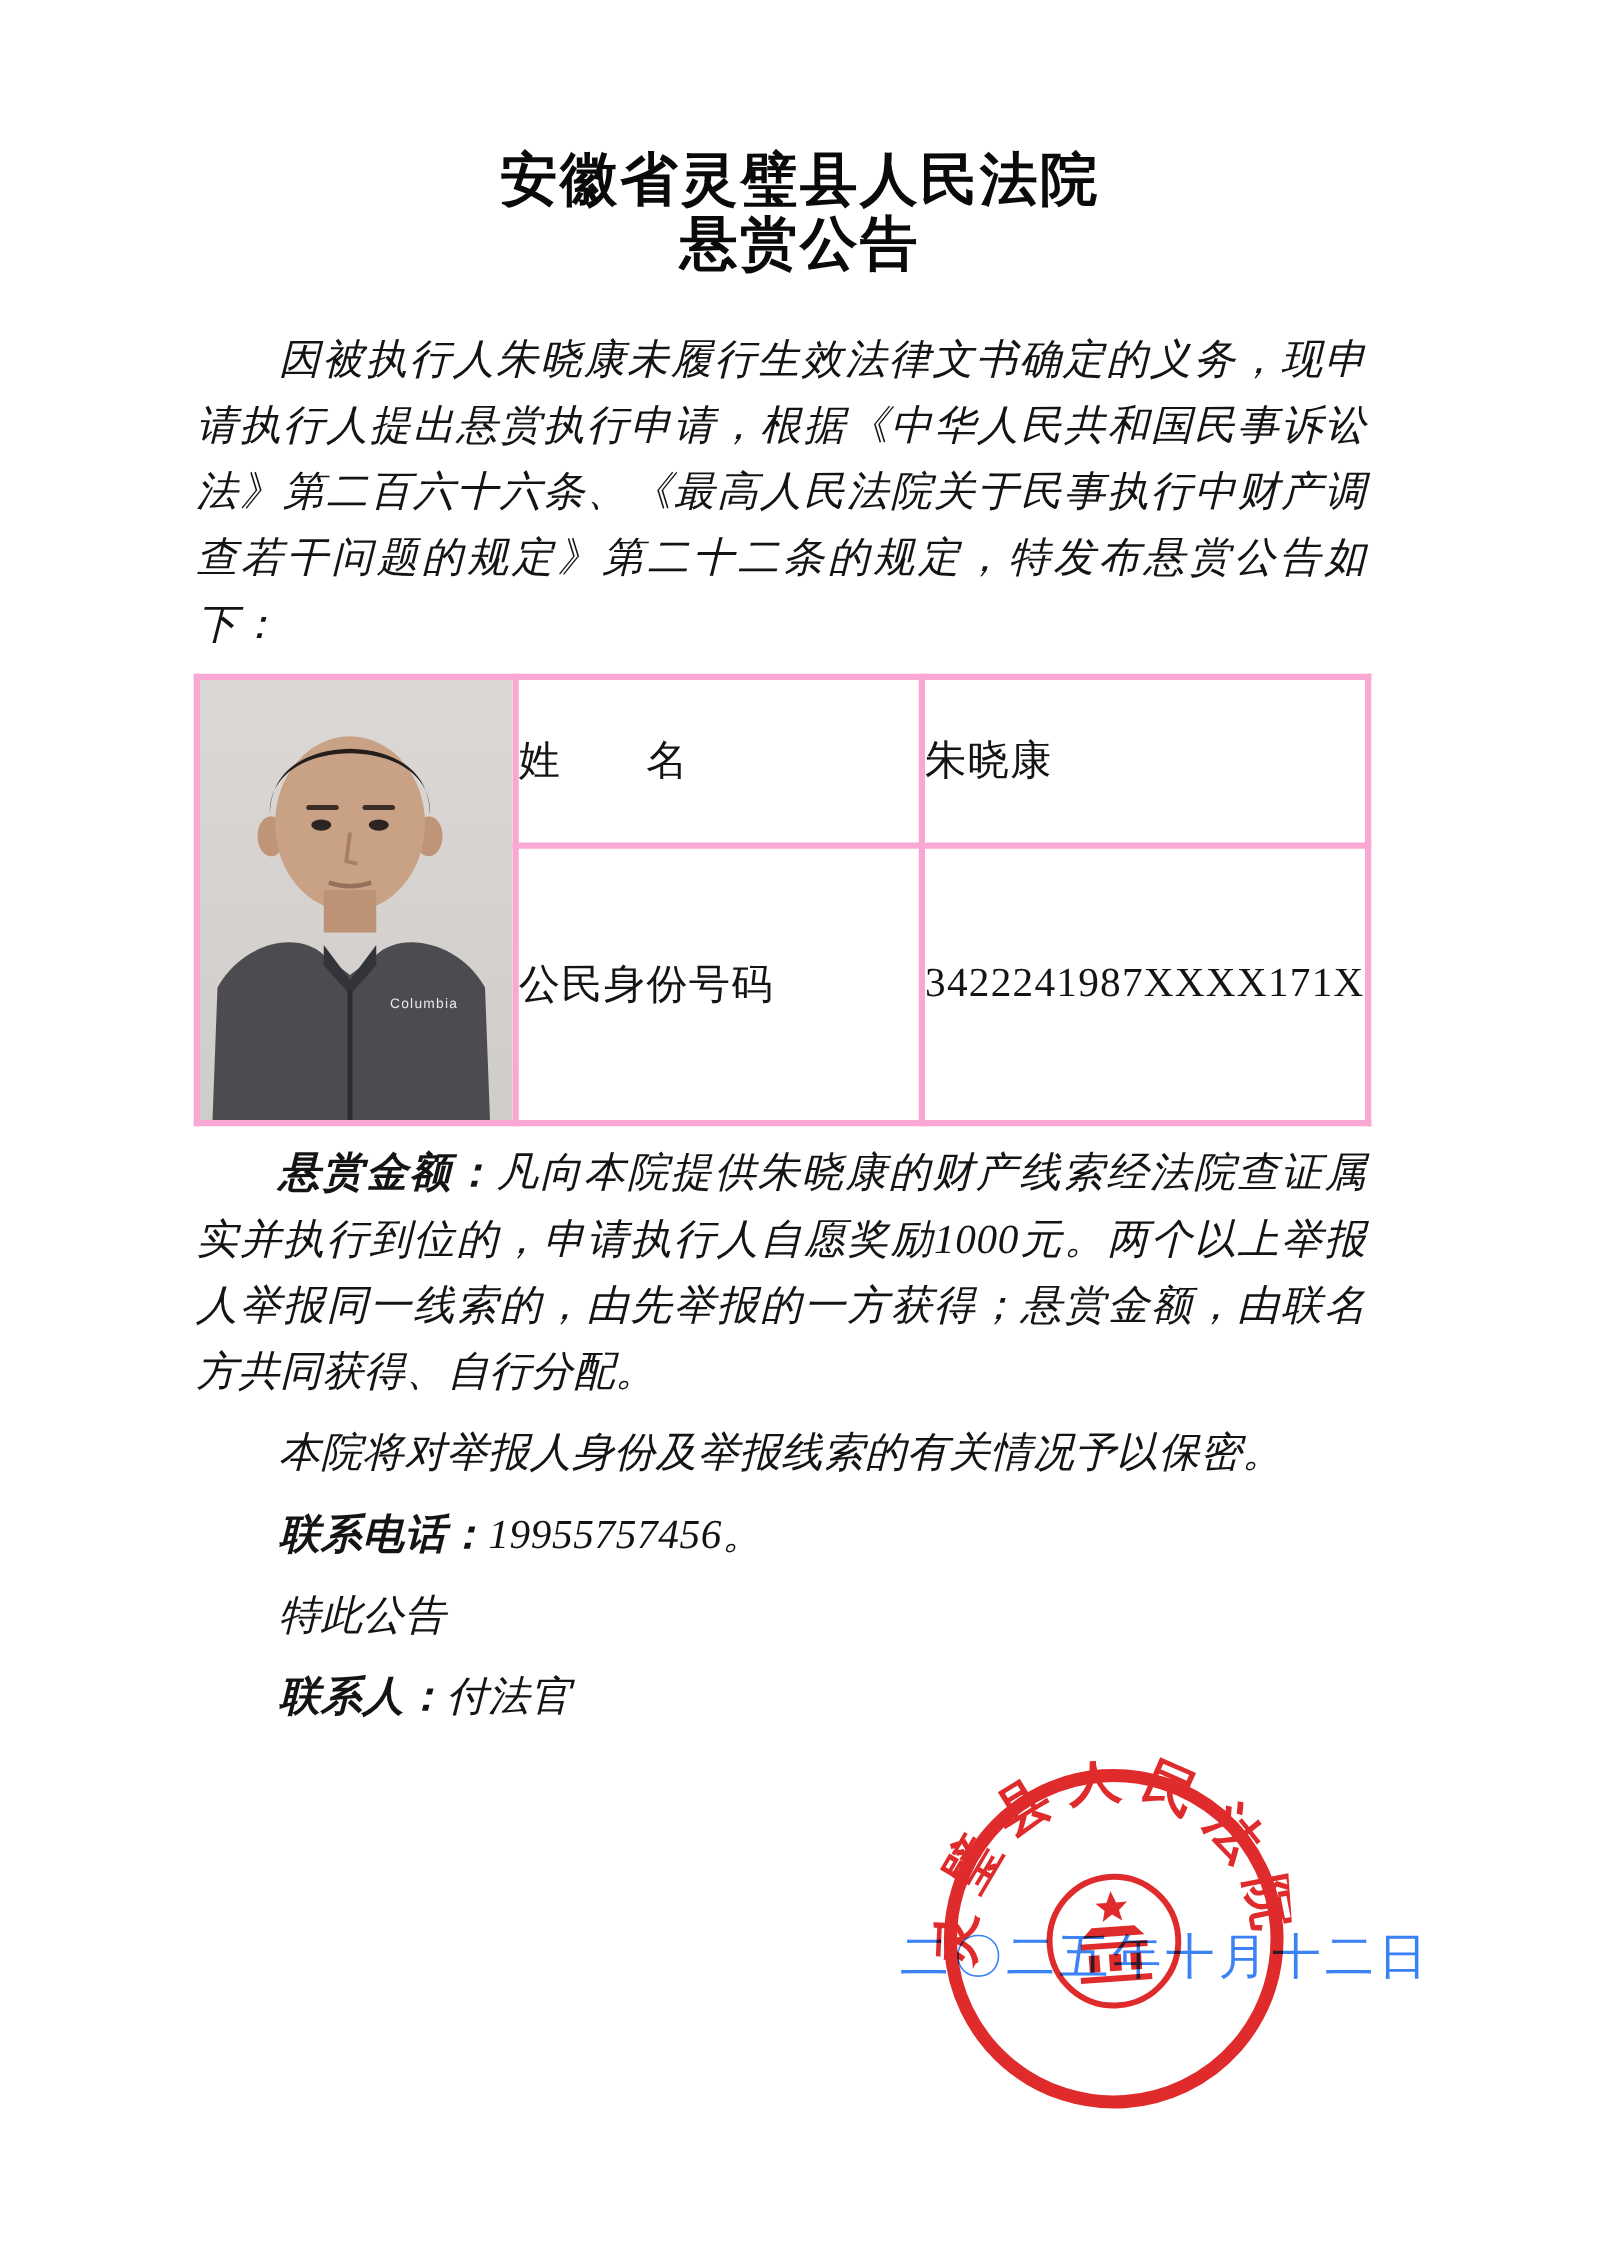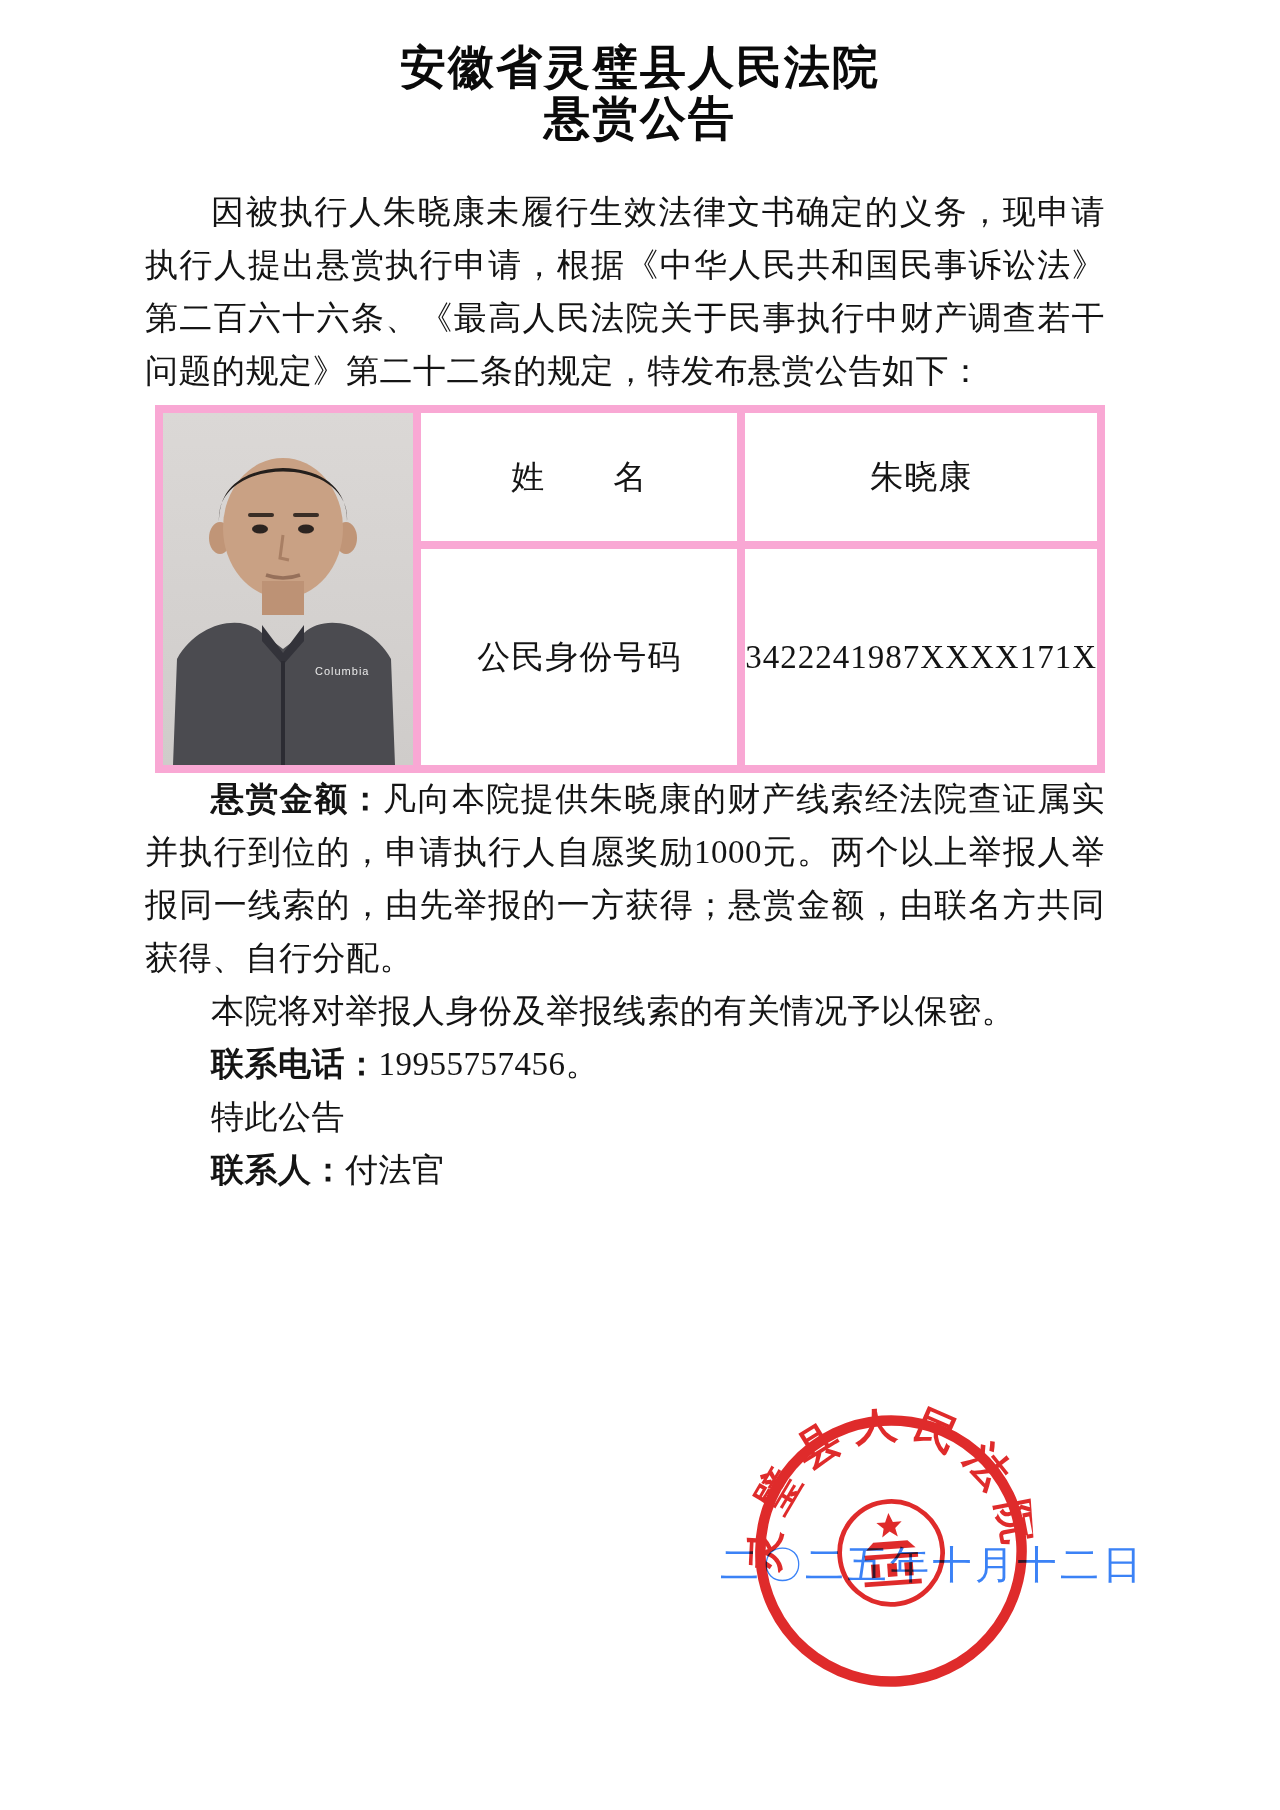--- a/index.html
+++ b/index.html
@@ -4,45 +4,46 @@
 <style>
   html,body{margin:0;padding:0;background:#ffffff;}
   .page{
     position:relative;
     width:1280px;height:1810px;
     background:#fff;
     overflow:hidden;
     color:#141414;
     font-family:"Liberation Serif","DejaVu Serif",serif;
   }
-  .header{width:1280px;text-align:center;padding-top:42px;}
+  .header{width:1280px;text-align:center;padding-top:118px;}
   .title{
     font-family:"Liberation Sans","DejaVu Sans",sans-serif;
     font-weight:bold;font-size:46px;line-height:51px;
     letter-spacing:2px;color:#0a0a0a;
   }
   .content{position:relative;margin-left:145px;width:960px;}
   .case-no{
     text-align:right;font-size:33px;line-height:53px;
     margin-top:32px;margin-right:48px;letter-spacing:1px;
   }
   p.body-par{
-    margin:0;font-size:33px;line-height:53px;
+    margin:12px;font-size:33px;line-height:53px;
     text-align:justify;letter-spacing:0.5px;
     text-indent:2em;
+    font-style:italic;
   }
   p.first{margin-top:42px;}
   .bold{font-weight:bold;}
   table.subject{
     border-collapse:collapse;margin-left:10px;margin-top:7px;
     table-layout:fixed;
   }
   table.subject td{
-    border:8px solid #f9a8d4;padding:0;
-    font-size:33px;letter-spacing:1px;vertical-align:middle;text-align:center;
+    border:5px solid #f9a8d4;padding:0;
+    font-size:33px;letter-spacing:1px;vertical-align:middle;
   }
   td.photo-cell{width:250px;padding:0;}
   td.lbl{width:320px;padding-left:12px;}
   td.val{width:312px;padding-left:14px;}
   tr.r1{height:133px;}
   tr.r2{height:219px;}
   .photo-cell svg{display:block;}
   .reward{margin-top:10px;}
   .closing{margin-top:88px;}
   .stamp-date{

